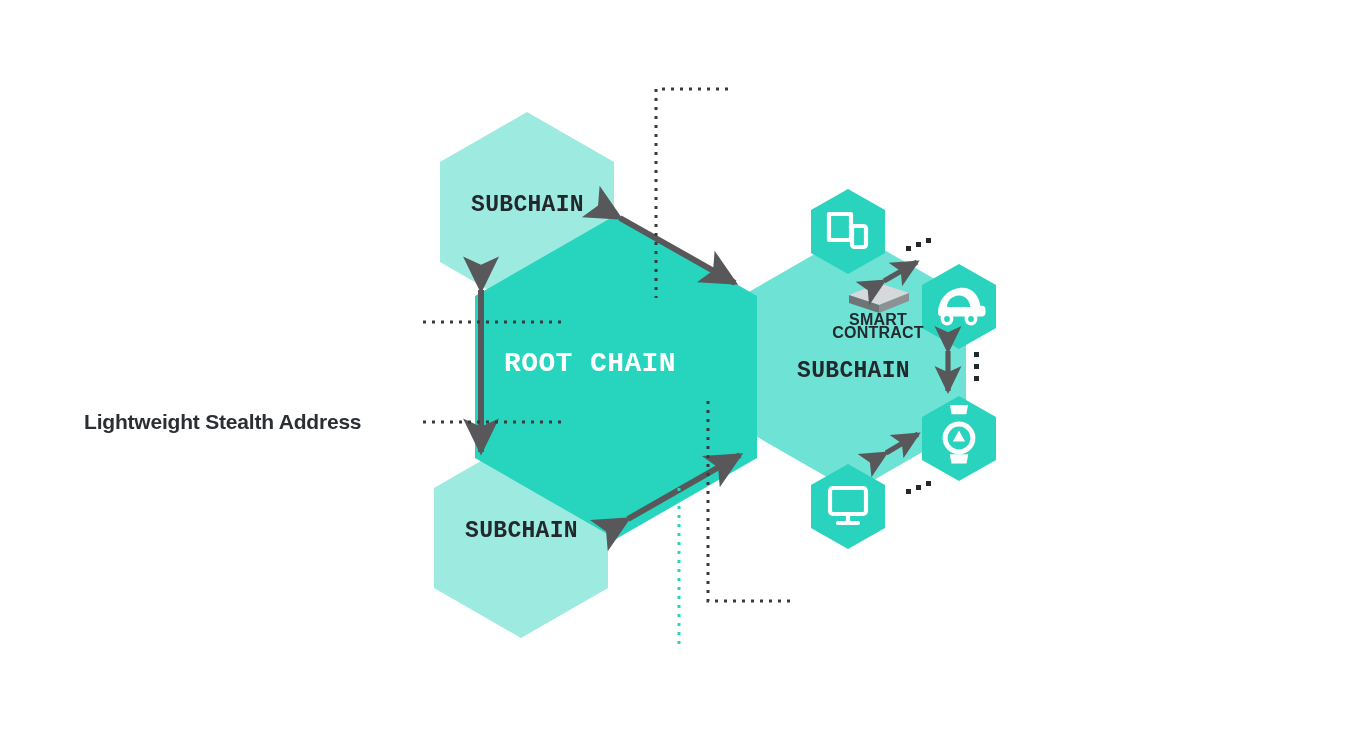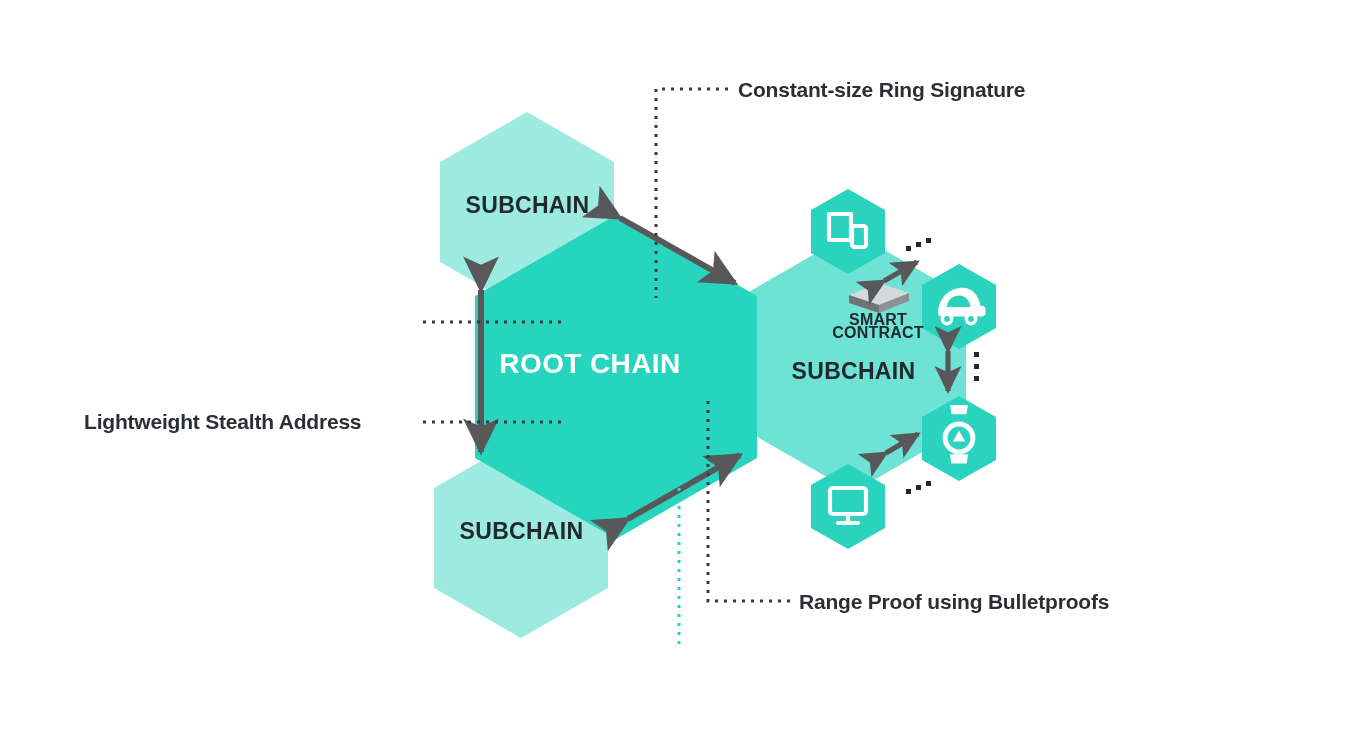--- a/index.html
+++ b/index.html
@@ -39,21 +39,21 @@
     font-size: 21px;
     letter-spacing: -0.2px;
   }
   .lbl-cross {
     font-size: 21px;
     color: #27d5be;
     letter-spacing: -0.2px;
   }
   .hex-label {
     position: absolute;
-    font-family: Liberation Sans, sans-serif;
+    font-family: Liberation Mono, monospace;
     font-weight: bold;
     white-space: nowrap;
     text-align: center;
   }
   .hex-label-sub {
     font-size: 23px;
     color: #23282d;
     letter-spacing: 0.3px;
   }
   .hex-label-root {
@@ -231,21 +231,19 @@
 
   <div class="hex-label hex-label-sub" style="left:434px; top:518px; width:175px;">SUBCHAIN</div>
 
   <div class="hex-label hex-label-sub2" style="left:766px; top:358px; width:175px;">SUBCHAIN</div>
 
   <div class="sc-label" style="left:818px; top:313px; width:120px;">
     <div>SMART</div>
     <div>CONTRACT</div>
   </div>
 
-  <div class="lbl lbl-annot" style="left:738px; top:78px;">Constant-size Ring Signature</div>
 
 
   <div class="lbl lbl-annot" style="left:84px; top:410px;">Lightweight Stealth Address</div>
 
-  <div class="lbl lbl-annot" style="left:799px; top:590px;">Range Proof using Bulletproofs</div>
 
 
 </div>
 
 </body></html>

